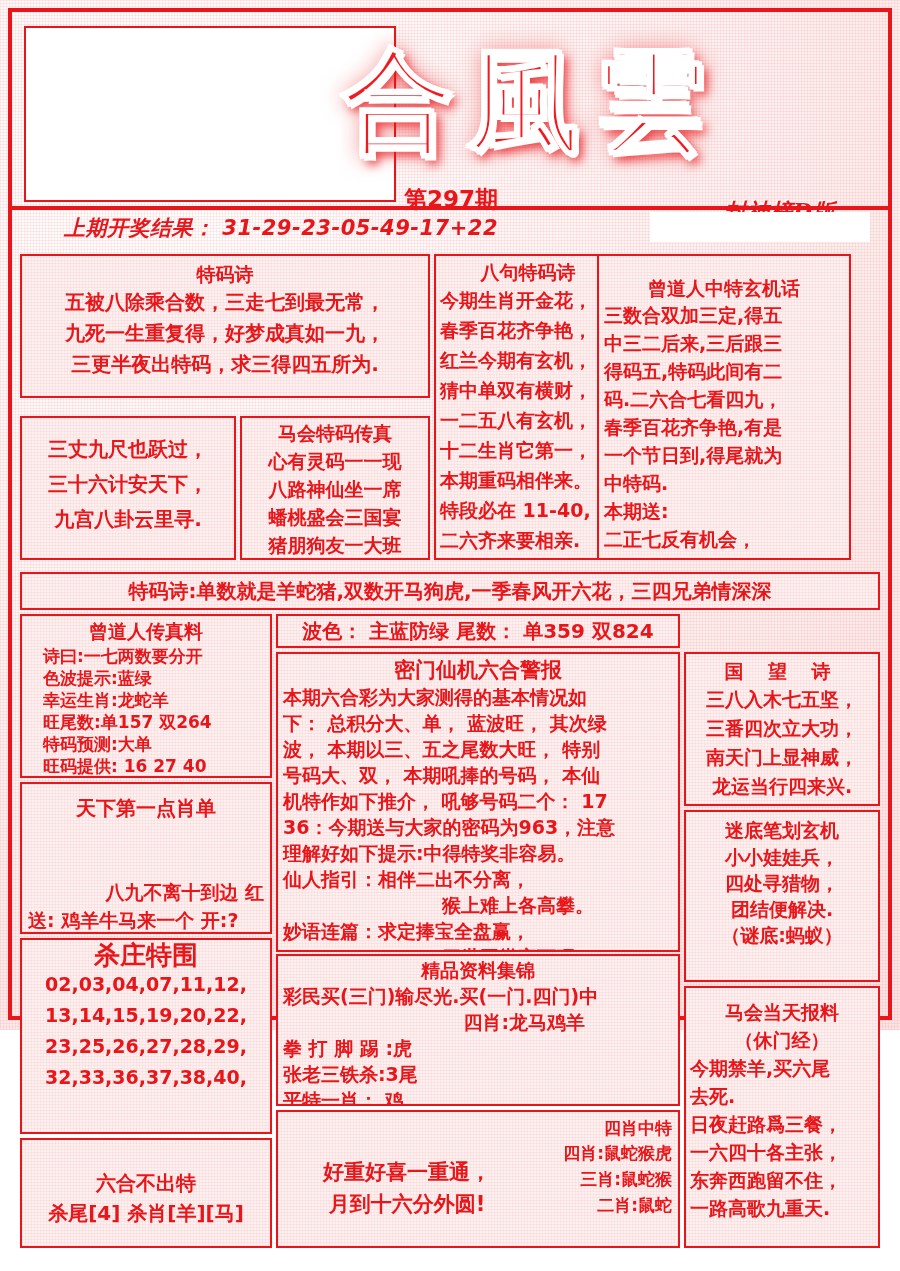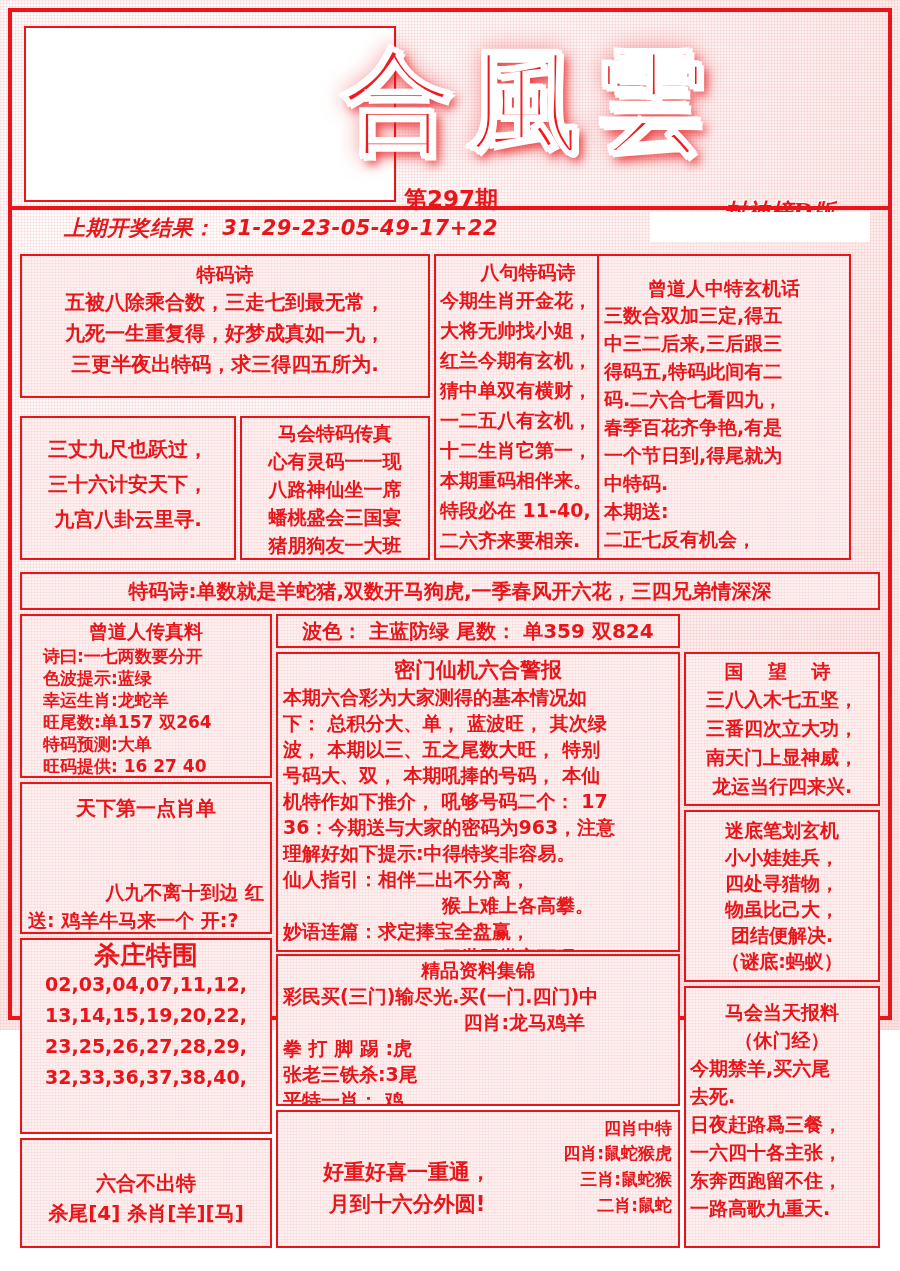--- a/index.html
+++ b/index.html
@@ -122,21 +122,21 @@
   <div class="cell" style="left:20px;top:254px;width:410px;height:144px;padding:5px 4px 0;">
     <span class="ttl" style="font-size:19px;line-height:26px;">特码诗</span>
     <span class="ln" style="font-size:20px;line-height:31px;">五被八除乘合数，三走七到最无常，</span>
     <span class="ln" style="font-size:20px;line-height:31px;">九死一生重复得，好梦成真如一九，</span>
     <span class="ln" style="font-size:20px;line-height:31px;">三更半夜出特码，求三得四五所为.</span>
   </div>
 
   <div class="cell" style="left:434px;top:254px;width:188px;height:306px;padding:3px 4px 0;">
     <span class="ttl" style="font-size:19px;line-height:26px;">八句特码诗</span>
     <span class="ln l" style="font-size:19px;line-height:30px;">今期生肖开金花，</span>
-    <span class="ln l" style="font-size:19px;line-height:30px;">大将无帅找小姐，</span>
+    <span class="ln l" style="font-size:19px;line-height:30px;">春季百花齐争艳，</span>
     <span class="ln l" style="font-size:19px;line-height:30px;">红兰今期有玄机，</span>
     <span class="ln l" style="font-size:19px;line-height:30px;">猜中单双有横财，</span>
     <span class="ln l" style="font-size:19px;line-height:30px;">一二五八有玄机，</span>
     <span class="ln l" style="font-size:19px;line-height:30px;">十二生肖它第一，</span>
     <span class="ln l" style="font-size:19px;line-height:30px;">本期重码相伴来。</span>
     <span class="ln l" style="font-size:19px;line-height:30px;">特段必在 11-40,</span>
     <span class="ln l" style="font-size:19px;line-height:30px;">二六齐来要相亲.</span>
   </div>
 
   <div class="cell" style="left:597px;top:254px;width:254px;height:306px;padding:19px 5px 0;">
@@ -248,21 +248,20 @@
     <span class="ln" style="font-size:19px;line-height:29px;">三八入木七五坚，</span>
     <span class="ln" style="font-size:19px;line-height:29px;">三番四次立大功，</span>
     <span class="ln" style="font-size:19px;line-height:29px;">南天门上显神威，</span>
     <span class="ln" style="font-size:19px;line-height:29px;">龙运当行四来兴.</span>
   </div>
 
   <div class="cell" style="left:684px;top:810px;width:196px;height:172px;padding:4px 4px 0;">
     <span class="ttl" style="font-size:19px;line-height:28px;">迷底笔划玄机</span>
     <span class="ln" style="font-size:19px;line-height:26px;">小小娃娃兵，</span>
     <span class="ln" style="font-size:19px;line-height:26px;">四处寻猎物，</span>
-    <span class="ln" style="font-size:19px;line-height:26px;">物虽比己大，</span>
     <span class="ln" style="font-size:19px;line-height:26px;">团结便解决.</span>
     <span class="ln" style="font-size:19px;line-height:26px;">（谜底:蚂蚁）</span>
   </div>
 
   <div class="cell" style="left:684px;top:986px;width:196px;height:262px;padding:10px 4px 0;">
     <span class="ttl" style="font-size:19px;line-height:28px;">马会当天报料</span>
     <span class="ttl" style="font-size:19px;line-height:28px;">（休门经）</span>
     <span class="ln l" style="font-size:19px;line-height:28px;">今期禁羊,买六尾</span>
     <span class="ln l" style="font-size:19px;line-height:28px;">去死.</span>
     <span class="ln l" style="font-size:19px;line-height:28px;">日夜赶路爲三餐，</span>

